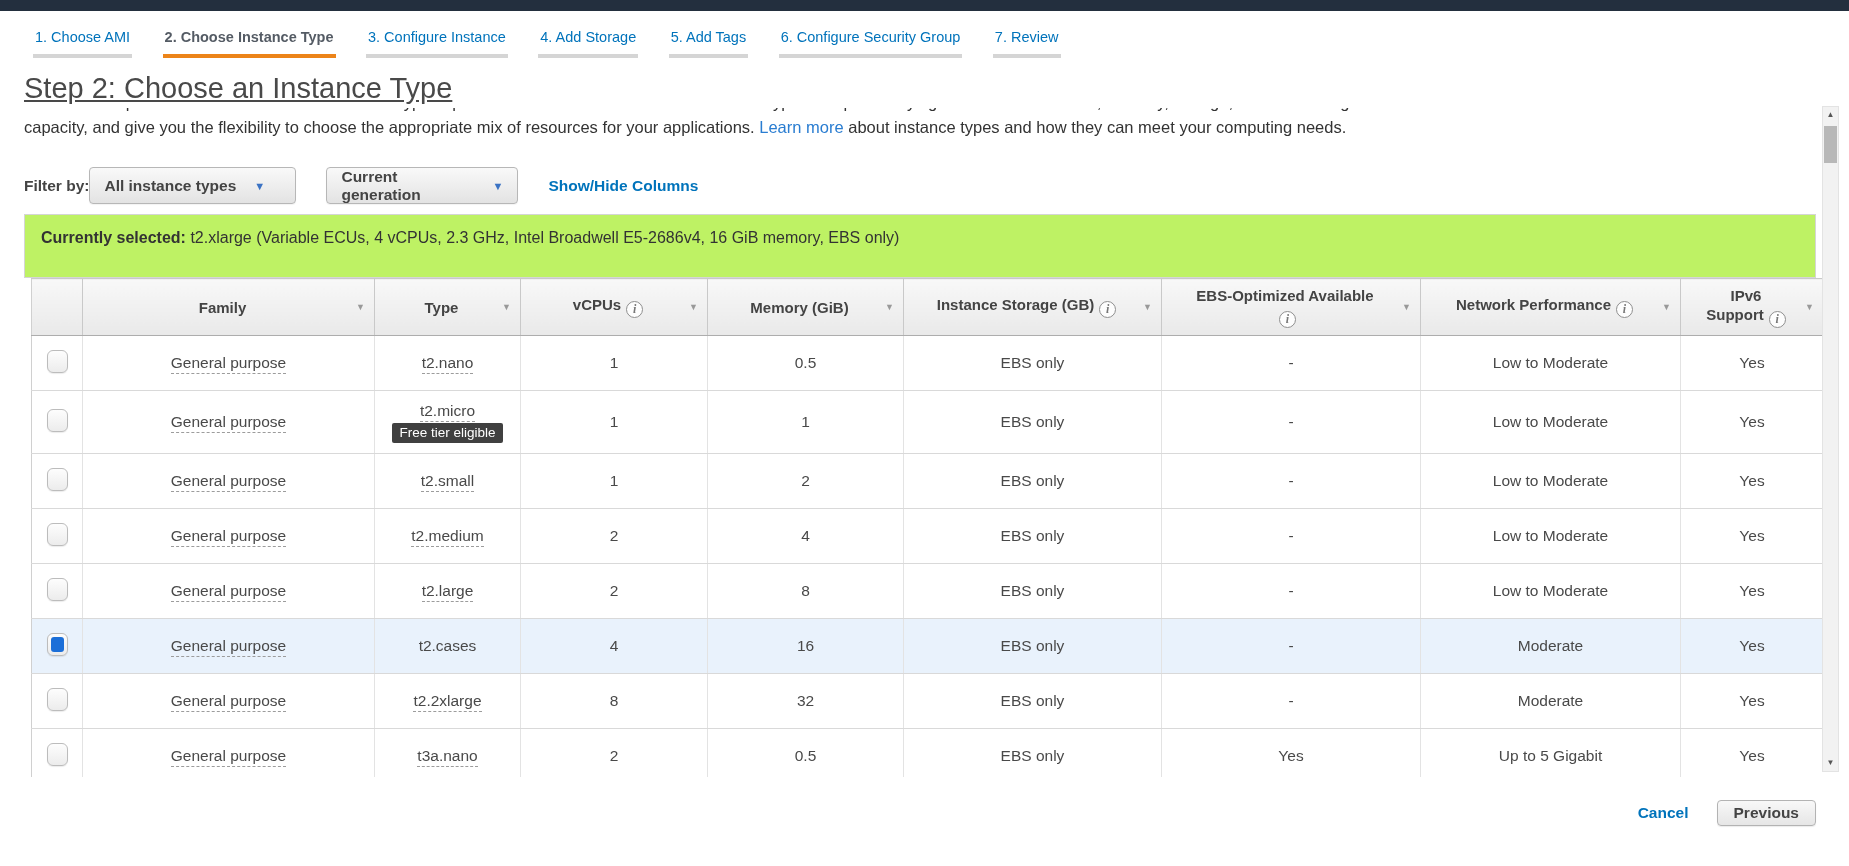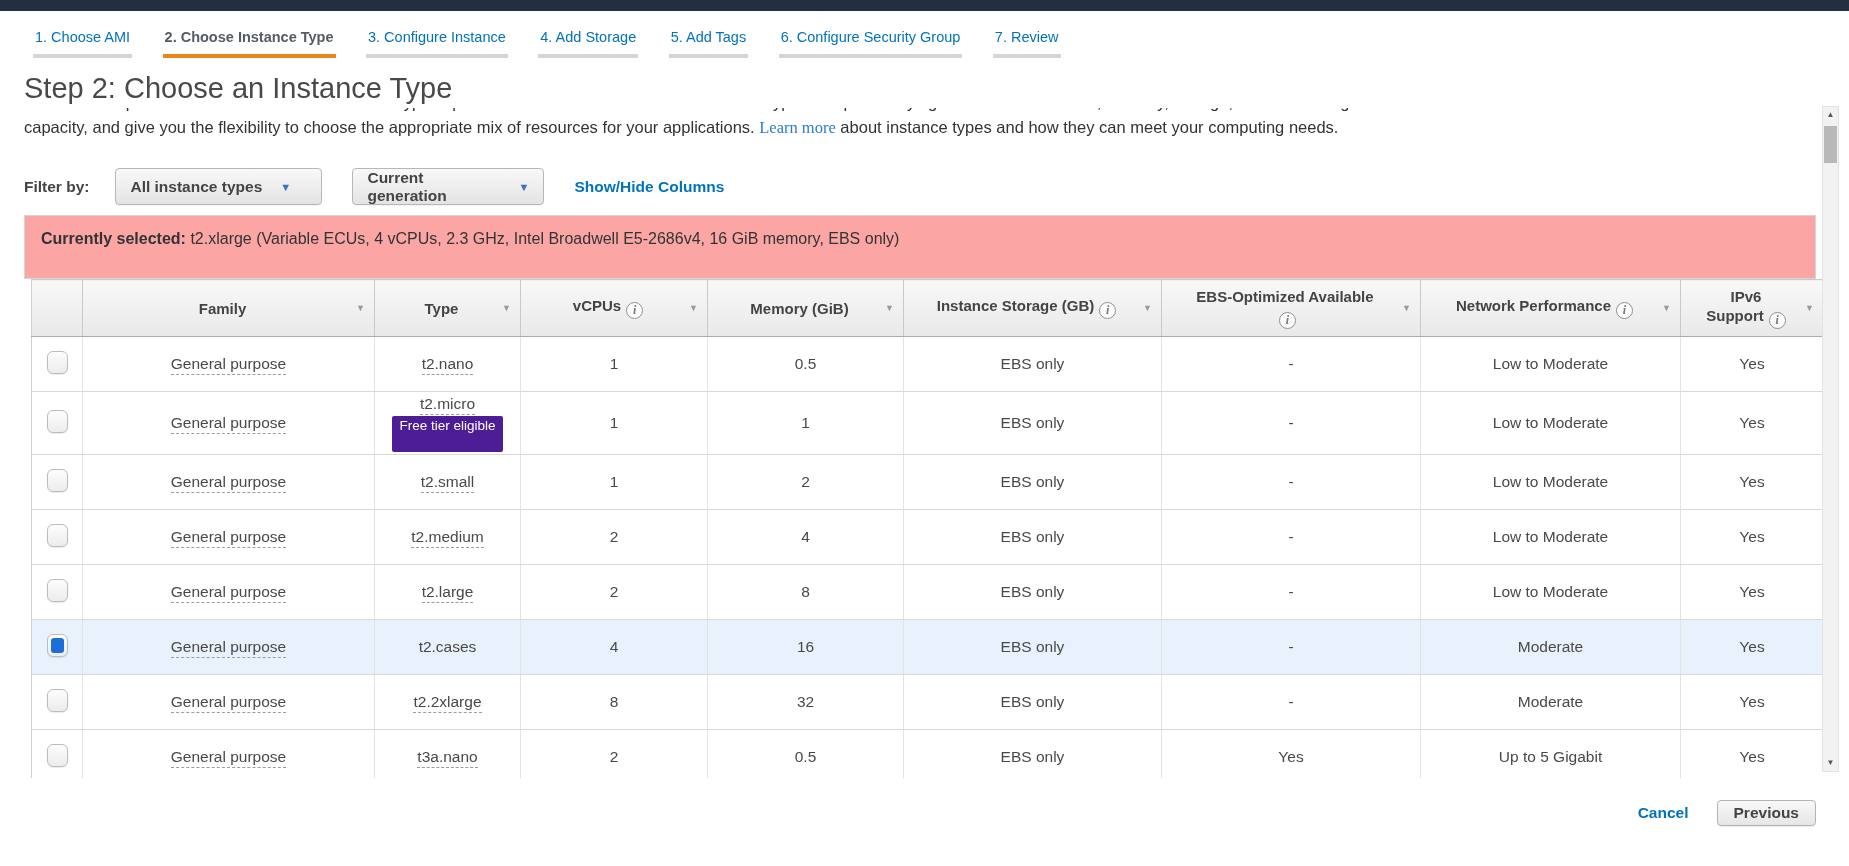--- a/index.html
+++ b/index.html
@@ -17,48 +17,49 @@
     display:inline-block; margin-right:26px; padding:8px 2px 9px;
     font-size:14.5px; color:#0073bb; cursor:pointer;
     border-bottom:4px solid #d5d5d5; text-decoration:none;
   }
   .tab.active { color:#545b64; font-weight:bold; border-bottom-color:#ec8419; }
 
   
   .page-title {
     margin:13px 0 0 24px; font-size:29px; font-weight:400; color:#494949;
     line-height:34px;
+    text-decoration:underline;
   }
   .desc-clip { height:7px; overflow:hidden; margin:3px 24px 0 24px; }
   .desc-clip span {
     display:block; margin-top:-15px; font-size:16.5px; color:#333; white-space:nowrap;
   }
   .desc { margin:1px 40px 0 24px; font-size:16.5px; color:#333; line-height:22px; }
   a.link { color:#0073bb; text-decoration:none; cursor:pointer; }
-  .desc a.link { color:#2a7dd1;font-family:Liberation Serif, serif; }
+  .desc a.link { color:#2a7dd1; }
 
   
   .filter-bar { display:flex; align-items:center; margin:29px 0 0 24px; height:37px; }
-  .filter-label { font-size:15.5px; font-weight:bold; color:#444; margin-right:26px; }
+  .filter-label { font-size:15.5px; font-weight:bold; color:#444; }
   .dropdown {
     display:inline-flex; align-items:center; justify-content:flex-start;
     height:37px; border:1px solid #b7b7b7; border-radius:4px;
     background:linear-gradient(#f9f9f9,#e3e3e3); padding:0 14px;
     font-size:15.5px; font-weight:bold; color:#444; cursor:pointer; margin-right:30px;
     box-shadow:0 1px 1px rgba(0,0,0,0.05);
   }
   .dropdown .chev { color:#3b73c4; font-size:11px; margin-left:18px; }
   .dd-1 { width:207px; }
   .dd-2 { width:192px; }
   .showhide { font-size:15.5px; font-weight:bold; }
 
   
   .selected-box {
     margin:10px 0 0 24px; width:1792px; height:64px; border:1px solid #d5d5d5;
-    padding:14px 16px; font-size:16px; color:#333; background:#fca5a5;
+    padding:14px 16px; font-size:16px; color:#333; background:#bef264;
   }
   .selected-box b { color:#333; }
 
   
   .table-viewport { margin-left:31px; width:1792px; height:499px; overflow:hidden; }
   table.itable { border-collapse:collapse; table-layout:fixed; width:1792px;
     border-left:1px solid #d0d0d0; border-right:1px solid #d0d0d0; }
   .itable th {
     position:relative; height:57px; padding:4px 18px 4px 6px;
     background:linear-gradient(#f8f8f8,#e9e9e9);
@@ -79,22 +80,22 @@
   .th-line2 { margin-top:2px; }
   .itable td {
     height:55px; padding:2px 4px; text-align:center; vertical-align:middle;
     font-size:15.5px; color:#494949;
     border-right:1px solid #e3e3e3; border-bottom:1px solid #d9d9d9; background:#fff;
   }
   tr.tall td { height:63px; }
   tr.row-selected td { background:#e9f2fc; }
   .dashed { border-bottom:1px dashed #9c9c9c; padding-bottom:2px; cursor:pointer; }
   .badge {
-    display:inline-block; background:#4c1d95; color:#fff; font-size:13.5px;
-    padding:2px 7px 19px; border-radius:2px; margin-top:3px; line-height:15px;
+    display:inline-block; background:#404040; color:#fff; font-size:13.5px;
+    padding:2px 7px 3px; border-radius:2px; margin-top:3px; line-height:15px;
   }
   .checkbox {
     display:inline-block; width:21px; height:23px; border:1px solid #bcbcbc; border-radius:6px;
     background:linear-gradient(#fdfdfd,#ececec); position:relative; cursor:pointer;
     box-shadow:0 1px 1px rgba(0,0,0,0.08);
   }
   .checkbox.checked::after {
     content:""; position:absolute; left:3px; top:3px; right:3px; bottom:3px;
     border-radius:3px; background:#1c6fd8;
   }

